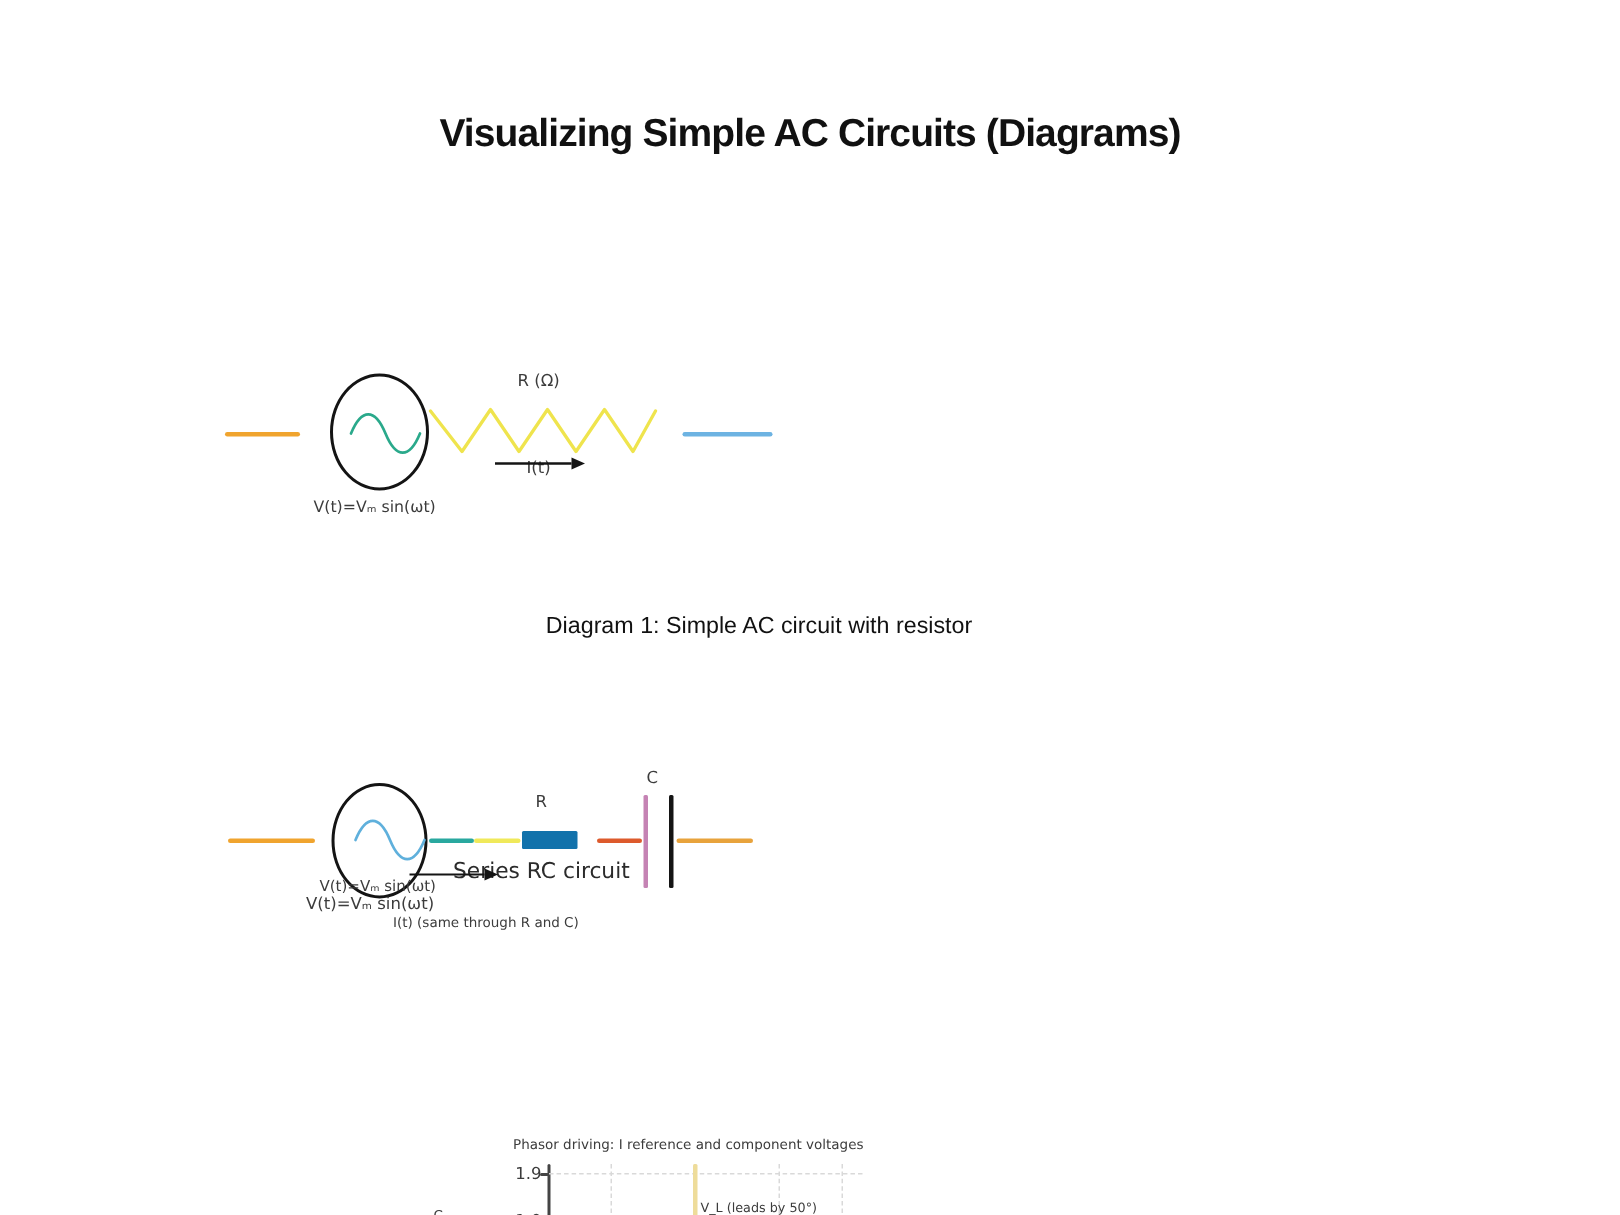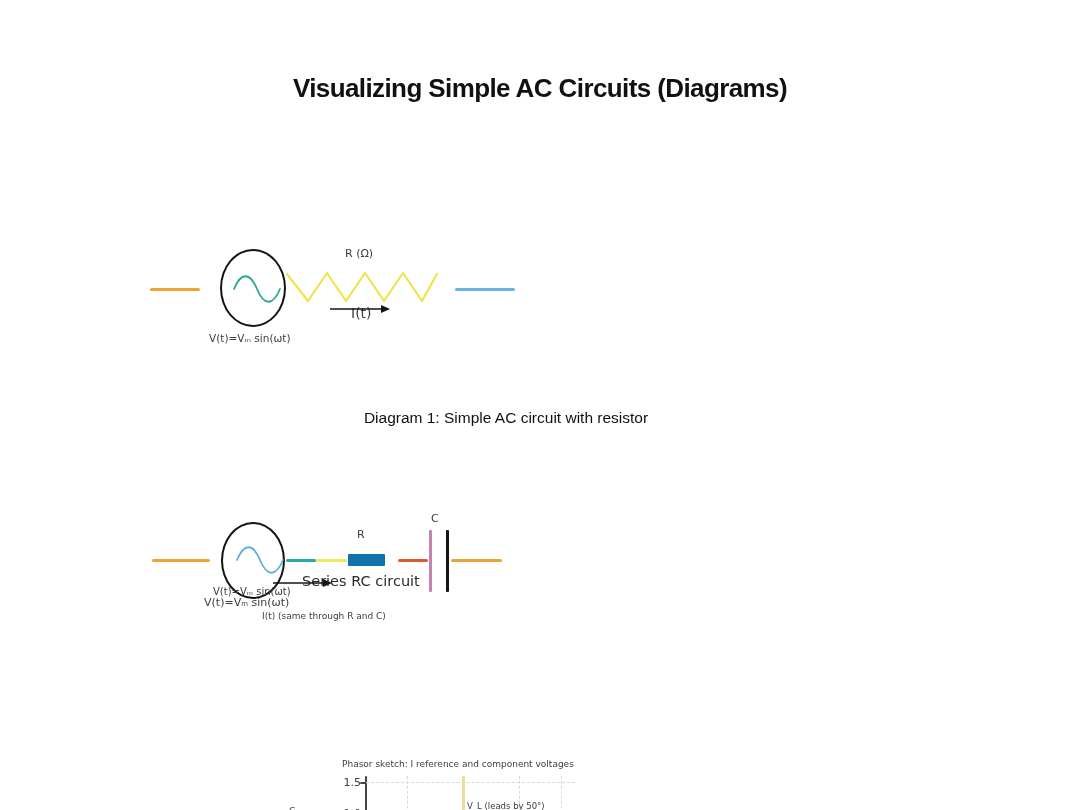--- a/index.html
+++ b/index.html
@@ -24,21 +24,21 @@
 <div id="canvas">
 
   <div class="page-title">Visualizing Simple AC Circuits (Diagrams)</div>
 
 
   <div class="wire" style="left:150px;top:244.5px;width:50px;background:#f0a42e;"></div>
   <div class="ellipse" style="left:220px;top:206px;width:62px;height:74px;"></div>
   <div class="wire" style="left:455px;top:244.5px;width:60px;background:#6db3e2;"></div>
 
   <div class="lbl" style="left:345px;top:204px;font-size:11px;">R (Ω)</div>
-  <div class="lbl" style="left:351px;top:262px;font-size:14px;">I(t)</div>
+  <div class="lbl" style="left:351px;top:262px;font-size:11px;">I(t)</div>
   <div class="lbl" style="left:209px;top:289px;font-size:10.5px;">V(t)=Vₘ sin(ωt)</div>
 
   <div class="caption" style="top:366px;">Diagram 1: Simple AC circuit with resistor</div>
 
   <div class="wire" style="left:152px;top:515.5px;width:58px;background:#f0a42e;"></div>
   <div class="ellipse" style="left:221px;top:479px;width:60px;height:73px;"></div>
   <div class="wire" style="left:286px;top:515.5px;width:30px;background:#29a89f;"></div>
   <div class="wire" style="left:316px;top:515.5px;width:31px;background:#f0e95a;"></div>
   <div class="plate" style="left:348px;top:511px;width:37px;height:12px;background:#1272ab;"></div>
   <div class="wire" style="left:398px;top:515.5px;width:30px;background:#dd5a2c;"></div>
@@ -63,37 +63,37 @@
   <div class="plate" style="left:258px;top:804px;width:10px;height:3px;background:#c583b4;"></div>
   <div class="plate" style="left:268px;top:804px;width:17px;height:3px;background:#141414;"></div>
   <div class="plate" style="left:287px;top:779px;width:2.5px;height:31px;background:#e8a33c;"></div>
   <div class="plate" style="left:296px;top:788px;width:2.5px;height:22px;background:#7ec2ea;"></div>
   <div class="wire" style="left:300px;top:806px;width:20px;background:#29a89f;"></div>
 
   <div class="lbl" style="left:219px;top:780px;font-size:9px;">R</div>
   <div class="lbl" style="left:247px;top:780px;font-size:9px;">L</div>
   <div class="lbl" style="left:289px;top:763px;font-size:9px;">C</div>
 
-  <div class="lbl" style="left:342px;top:716px;font-size:9px;">Phasor sketch: I reference and component voltages</div>
+  <div class="lbl" style="left:342px;top:716px;font-size:9px;">Phasor driving: I reference and component voltages</div>
 
   <div class="plate" style="left:365px;top:733px;width:1.5px;height:77px;background:#444;"></div>
   <div class="plate" style="left:360px;top:739px;width:6px;height:1.5px;background:#444;"></div>
   <div class="plate" style="left:360px;top:770px;width:6px;height:1.5px;background:#444;"></div>
   <div class="plate" style="left:360px;top:801px;width:6px;height:1.5px;background:#444;"></div>
 
   <div class="gridh" style="left:366px;top:739px;width:209px;"></div>
   <div class="gridh" style="left:366px;top:770px;width:209px;"></div>
   <div class="gridh" style="left:366px;top:801px;width:209px;"></div>
   <div class="gridv" style="left:407px;top:733px;height:77px;"></div>
   <div class="gridv" style="left:519px;top:733px;height:77px;"></div>
   <div class="gridv" style="left:561px;top:733px;height:77px;"></div>
 
   <div class="plate" style="left:461.5px;top:733px;width:3px;height:77px;background:#eedc9a;"></div>
 
-  <div class="lbl" style="left:337px;top:733px;width:24px;text-align:right;font-size:11px;">1.5</div>
+  <div class="lbl" style="left:337px;top:733px;width:24px;text-align:right;font-size:11px;">1.9</div>
   <div class="lbl" style="left:337px;top:764px;width:24px;text-align:right;font-size:11px;">1.0</div>
   <div class="lbl" style="left:337px;top:795px;width:24px;text-align:right;font-size:11px;">0.6</div>
 
   <div class="lbl" style="left:467px;top:758px;font-size:8.5px;">V_L (leads by 50°)</div>
 
   <svg class="overlay" width="1080" height="810" viewBox="0 0 1080 810">
 
     <path d="M234 246 C 241 229, 250 229, 257 246 C 264 263, 273 263, 280 246" fill="none" stroke-width="1.8" stroke-linecap="round" stroke="#2aa98b"></path>
 
     <polyline points="287,231 308,258 327,230 346,258 365,230 384,258 403,230 422,258 437,231" fill="none" stroke-width="2.2" stroke-linejoin="round" stroke-linecap="round" stroke="#efe44d"></polyline>

